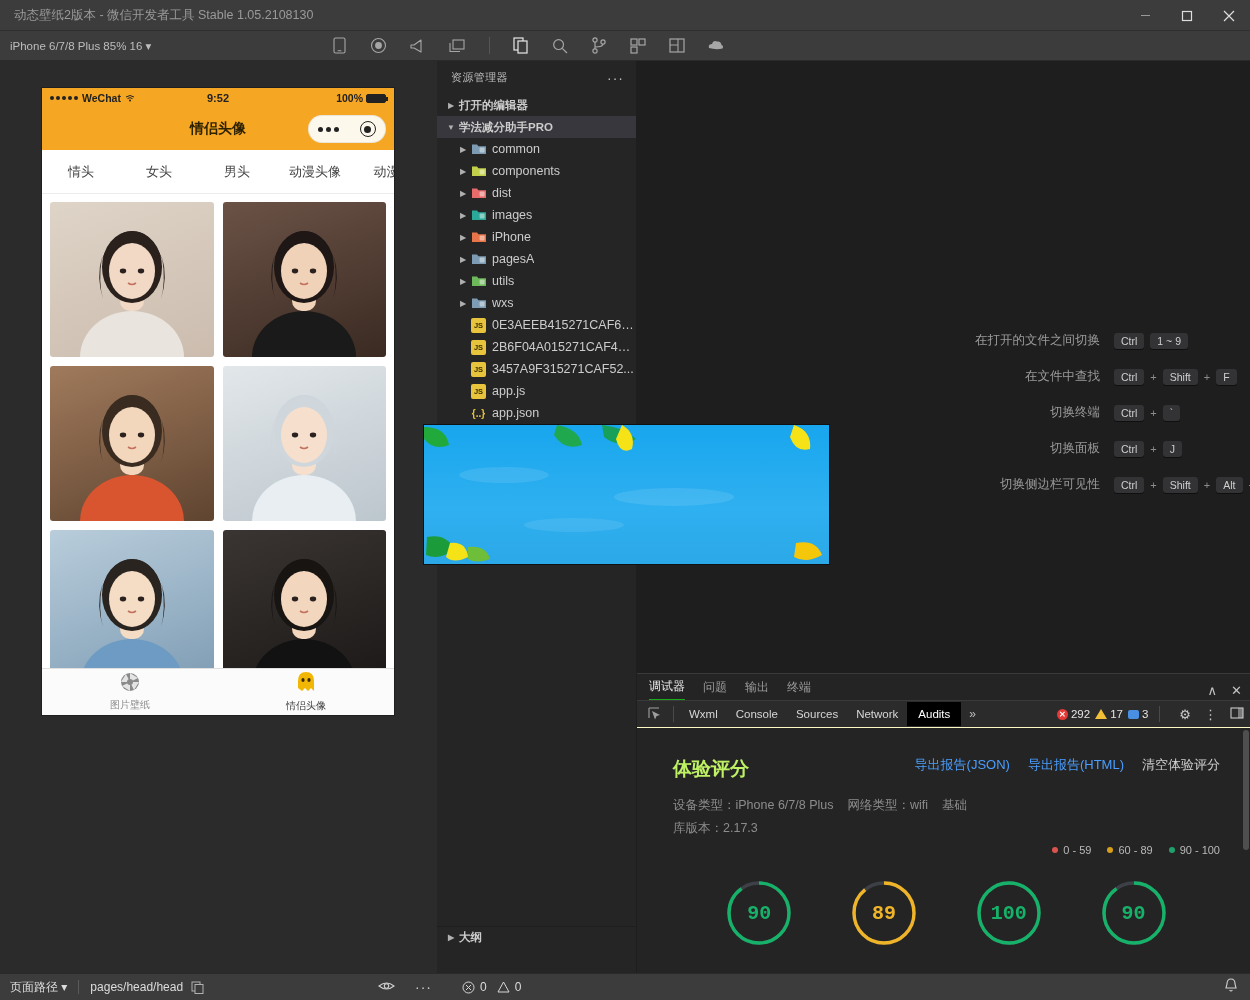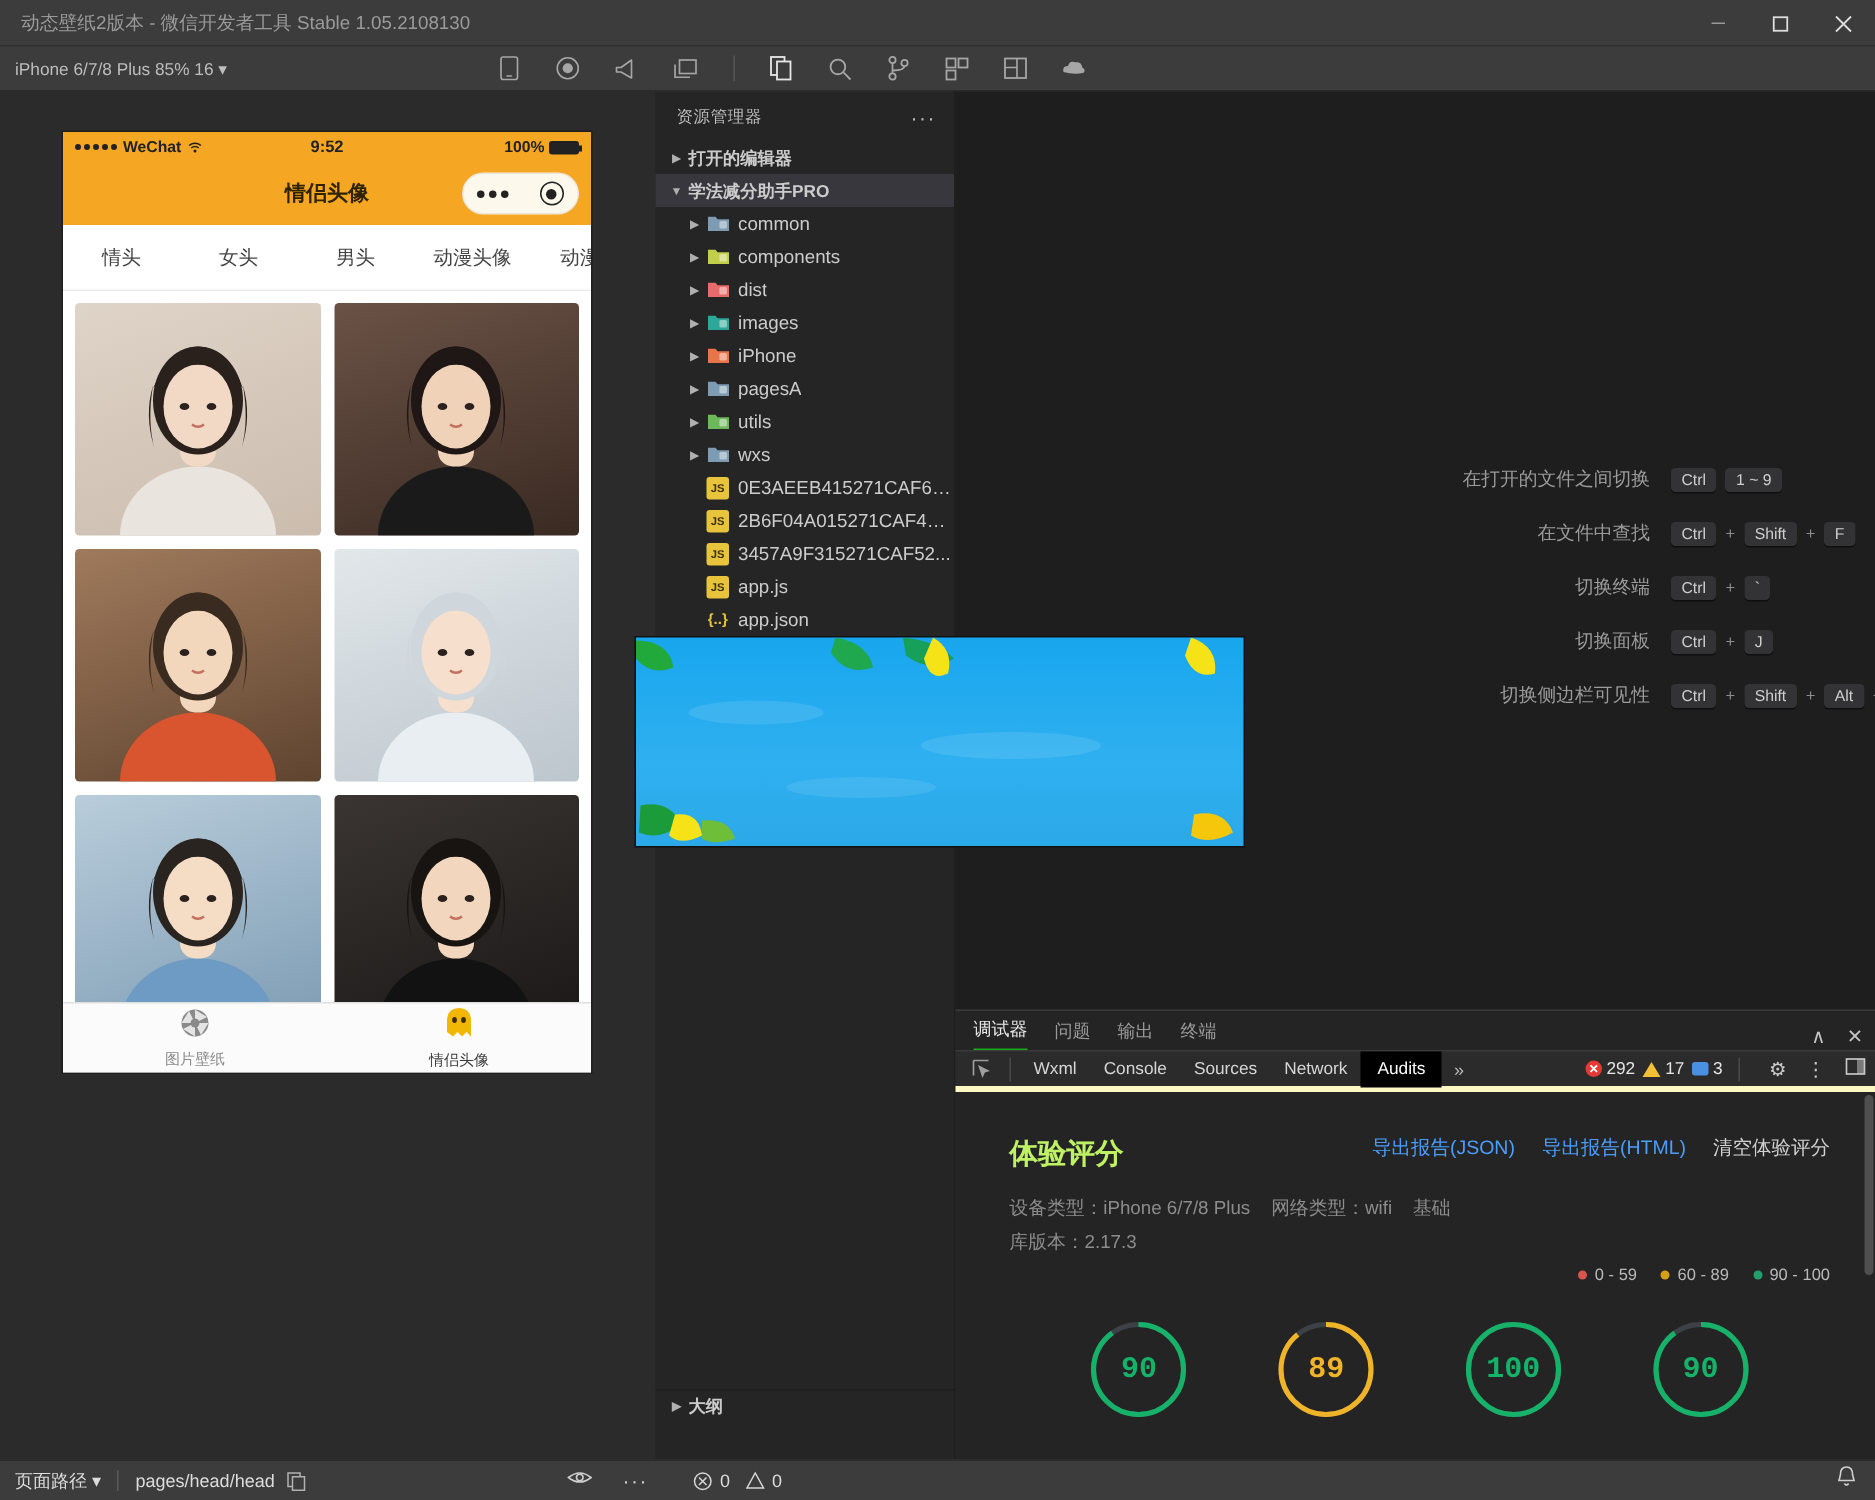--- a/index.html
+++ b/index.html
@@ -110,21 +110,21 @@
     display:flex; align-items:center; font-size:11.5px; color:#ccc; font-weight:bold;
     border-top:1px solid #1e1e1e; padding-left:6px;
   }
 
   
   .editor{
     position:absolute; left:637px; top:61px; width:613px; height:612px;
     background:#1e1e1e;
   }
   .shortcuts{ position:absolute; left:0; top:0; width:100%; height:100%; }
-  .sc-row{ position:absolute; display:flex; align-items:center; gap:9px; right:150px; }
+  .sc-row{ position:absolute; display:flex; align-items:center; gap:9px; right:150px;margin-top:21px; }
   .sc-label{ font-size:12.5px; color:#9b9b9b; white-space:nowrap; }
   .keys{ display:flex; align-items:center; gap:6px; position:absolute; left:100%; margin-left:14px; }
   .key{
     background:#333335; border-radius:3px; padding:2px 7px; font-size:10.5px;
     color:#cfcfcf; box-shadow:0 1px 0 rgba(0,0,0,.5); white-space:nowrap;
   }
   .plus{ font-size:11px; color:#8d8d8d; }
   .img-preview{
     position:absolute; left:-213px; top:364px; width:405px; height:139px;
     background:#2196e8; overflow:hidden; box-shadow:0 0 0 1px #111;
@@ -134,21 +134,21 @@
   .devtools{
     position:absolute; left:637px; top:673px; width:613px; height:300px;
     background:#242424; border-top:1px solid #3a3a3a;
   }
   .dt-tabs{ height:26px; display:flex; align-items:flex-end; padding-left:12px; gap:18px; position:relative;}
   .dt-tab{ font-size:12px; color:#9a9a9a; padding-bottom:4px; }
   .dt-tab.active{ color:#e8e8e8; border-bottom:1.5px solid #1aad19; }
   .dt-tab-ctrls{ position:absolute; right:8px; bottom:2px; display:flex; gap:14px; color:#c3c3c3; font-size:13px;}
   .dt-bar{
     height:28px; background:#2b2b2b; display:flex; align-items:center;
-    border-top:1px solid #3a3a3a; border-bottom:4px solid #fef9c3; padding-left:6px;
+    border-top:1px solid #3a3a3a; border-bottom:1px solid #fef9c3; padding-left:6px;
   }
   .dt-cursor{ width:24px; display:flex; align-items:center; justify-content:center; opacity:.8; }
   .dt-sep{ width:1px; height:16px; background:#4a4a4a; margin:0 6px; }
   .dt-item{ font-size:11.5px; color:#d6d6d6; padding:4px 9px; white-space:nowrap; }
   .dt-item.active{ background:#000; color:#fff; padding:6px 11px; }
   .dt-chev{ font-size:12px; color:#bdbdbd; padding:0 8px; }
   .dt-counts{ margin-left:auto; display:flex; align-items:center; gap:5px; padding-right:6px; font-size:11.5px; color:#e4e4e4;}
   .cnt{ display:flex; align-items:center; gap:3px; }
   .ic-err{ width:11px; height:11px; border-radius:50%; background:#e53935; color:#fff; font-size:8px; display:flex; align-items:center; justify-content:center; font-weight:bold;}
   .ic-warn{ width:0;height:0;border-left:6px solid transparent;border-right:6px solid transparent;border-bottom:10px solid #f2c037;}

